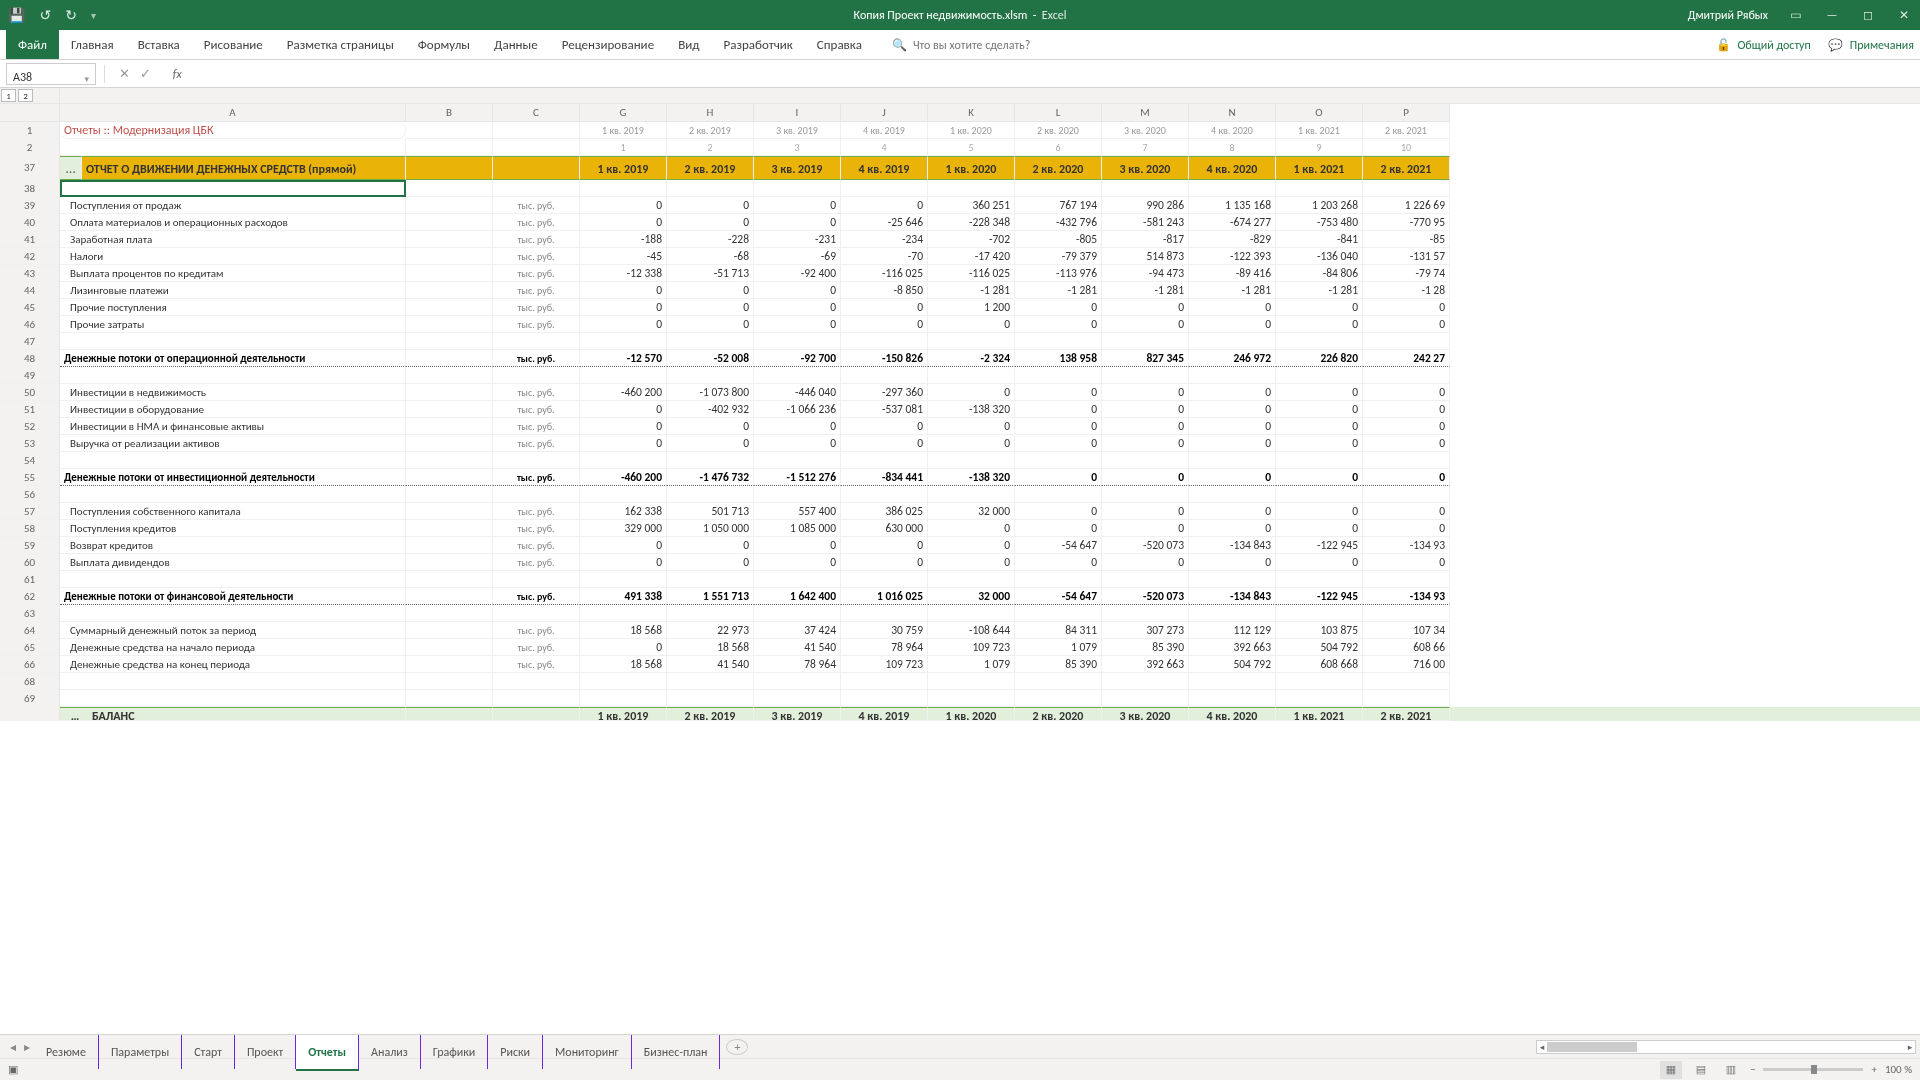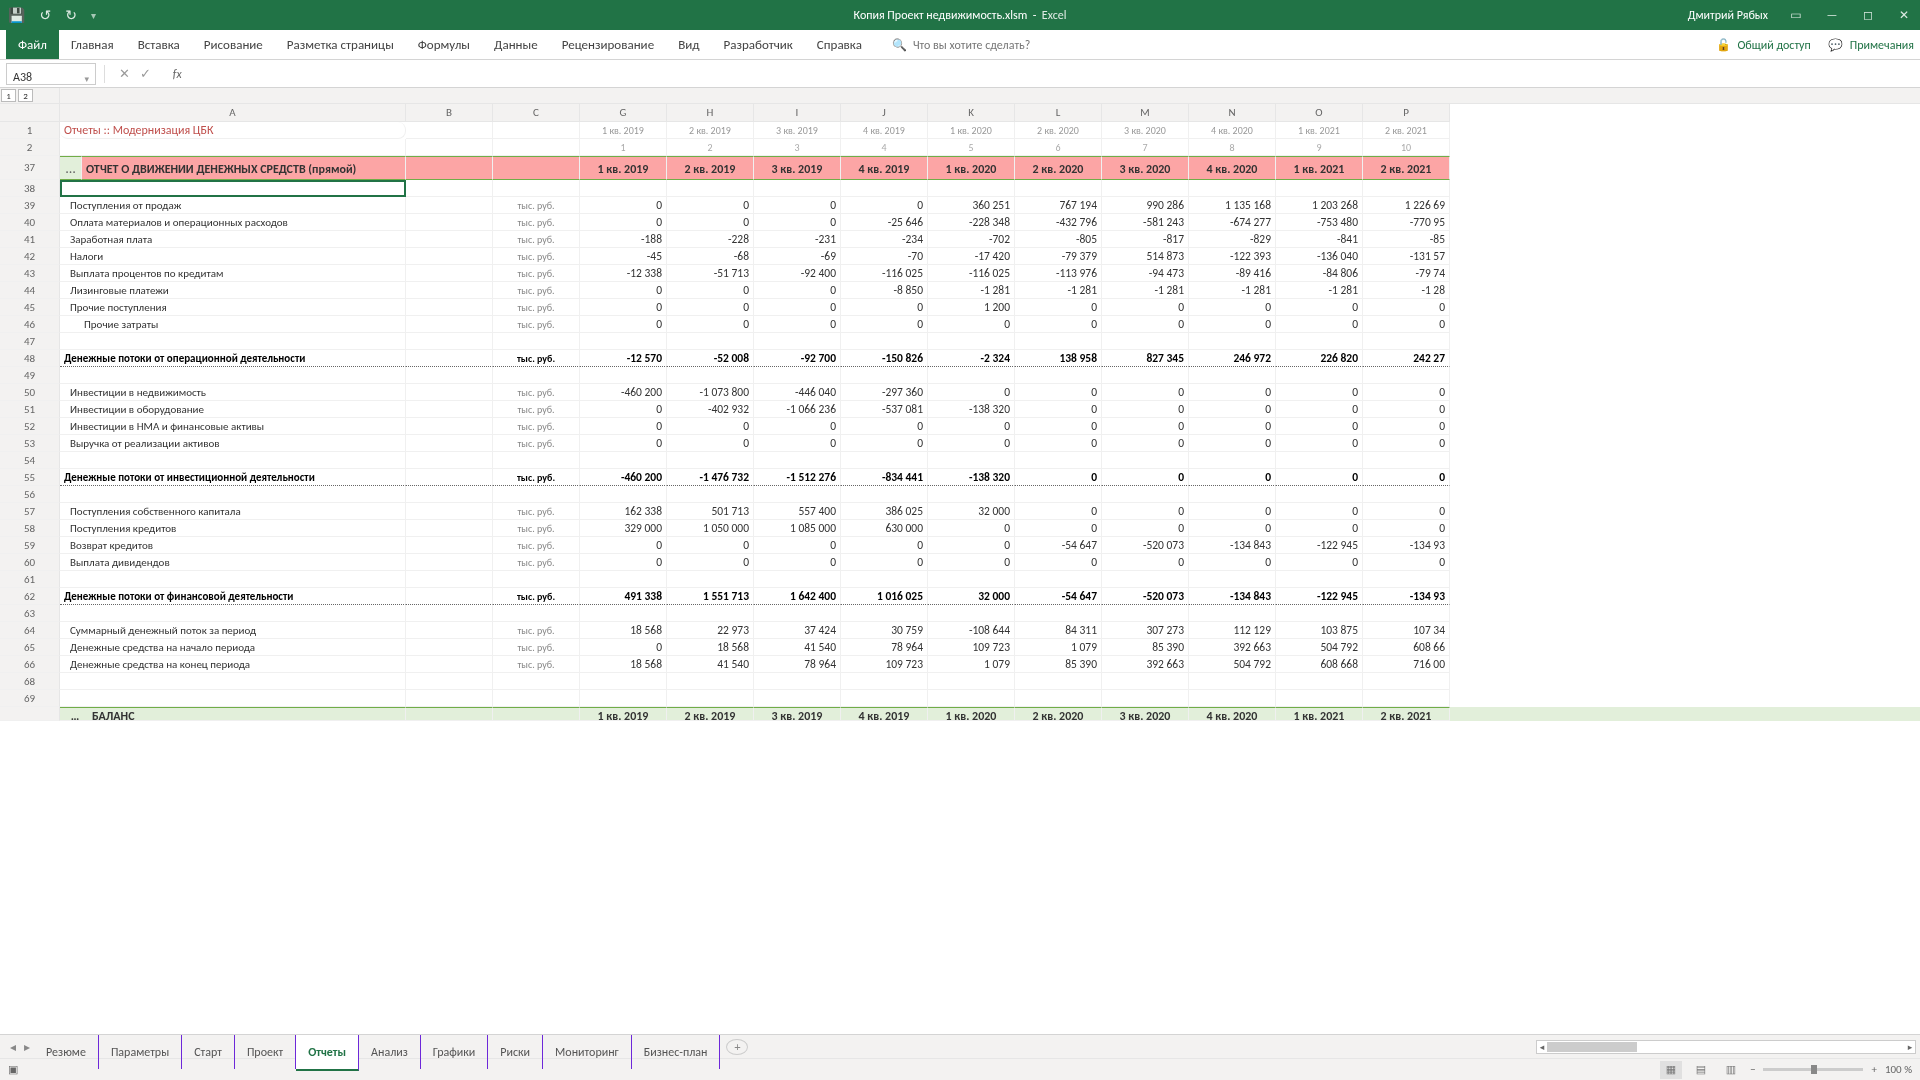--- a/index.html
+++ b/index.html
@@ -36,21 +36,21 @@
 .corner { background:#f3f2f1; border-right:1px solid #e6e6e6; border-bottom:1px solid #e6e6e6; }
 .row-head { background:#f3f2f1; border-right:1px solid #e6e6e6; border-bottom:1px solid #f0f0f0; text-align:center; color:#666; height:17px; line-height:17px; }
 .cell { border-right:1px solid #f0f0f0; border-bottom:1px solid #f0f0f0; height:17px; line-height:17px; padding:0 4px; overflow:hidden; white-space:nowrap; }
 .cell.num { text-align:right; font-variant-numeric:tabular-nums; font-size:11.5px; }
 .cell.unit { text-align:center; color:#888; font-size:10px; }
 .cell.periodnum { text-align:center; color:#aaa; font-size:10px; }
 .cell.periodlabel { text-align:center; color:#999; font-size:10px; }
 .bold-row .cell, .bold-row .cell.num { font-weight:600; color:#000; }
 .dotted-bottom .cell { border-bottom:1px dotted #666; }
 .breadcrumb { color:#c0504d; font-size:12px; padding-left:4px;border-radius:8px; }
-.section-band { background:#fca5a5; font-weight:600; font-size:12px; padding-left:4px; border-top:1px solid #70ad47; border-bottom:1px solid #70ad47; height:24px !important; line-height:24px !important; text-align:center; }
+.section-band { background:#eab308; font-weight:600; font-size:12px; padding-left:4px; border-top:1px solid #70ad47; border-bottom:1px solid #70ad47; height:24px !important; line-height:24px !important; text-align:center; }
 .section-band.label { text-align:left; }
 .section-collapse { background:#e2efda; border-top:1px solid #70ad47; border-bottom:1px solid #70ad47; color:#666; font-size:14px; }
 .active-cell { border:2px solid #217346 !important; background:#fff; height:17px; }
 .balance-row { background:#e2efda; font-weight:600; font-size:12px; }
 .balance-row .cell { border-top:1px solid #70ad47; text-align:center; }
 
 .sheet-tabs { height:24px; background:#f3f2f1; border-top:1px solid #d4d4d4; display:flex; align-items:center; padding-left:6px; font-size:12px; }
 .sheet-tabs .nav { color:#888; padding:0 4px; cursor:pointer; }
 .stab { padding:17px 12px; height:100%; display:flex; align-items:center; cursor:pointer; color:#555; border-right:1px solid #6d28d9; }
 .stab.active { background:#fff; color:#217346; border-bottom:2px solid #217346; font-weight:600; }
@@ -326,21 +326,21 @@
         <div class="cell num">0</div>
         <div class="cell num">1 200</div>
         <div class="cell num">0</div>
         <div class="cell num">0</div>
         <div class="cell num">0</div>
         <div class="cell num">0</div>
         <div class="cell num">0</div>
       </div>
       <div class="grid ">
         <div class="row-head">46</div>
-        <div class="cell " style="padding-left:24px">Прочие затраты</div>
+        <div class="cell " style="padding-left:10px">Прочие затраты</div>
         <div class="cell "></div>
         <div class="cell unit">тыс. руб.</div>
         <div class="cell num">0</div>
         <div class="cell num">0</div>
         <div class="cell num">0</div>
         <div class="cell num">0</div>
         <div class="cell num">0</div>
         <div class="cell num">0</div>
         <div class="cell num">0</div>
         <div class="cell num">0</div>

